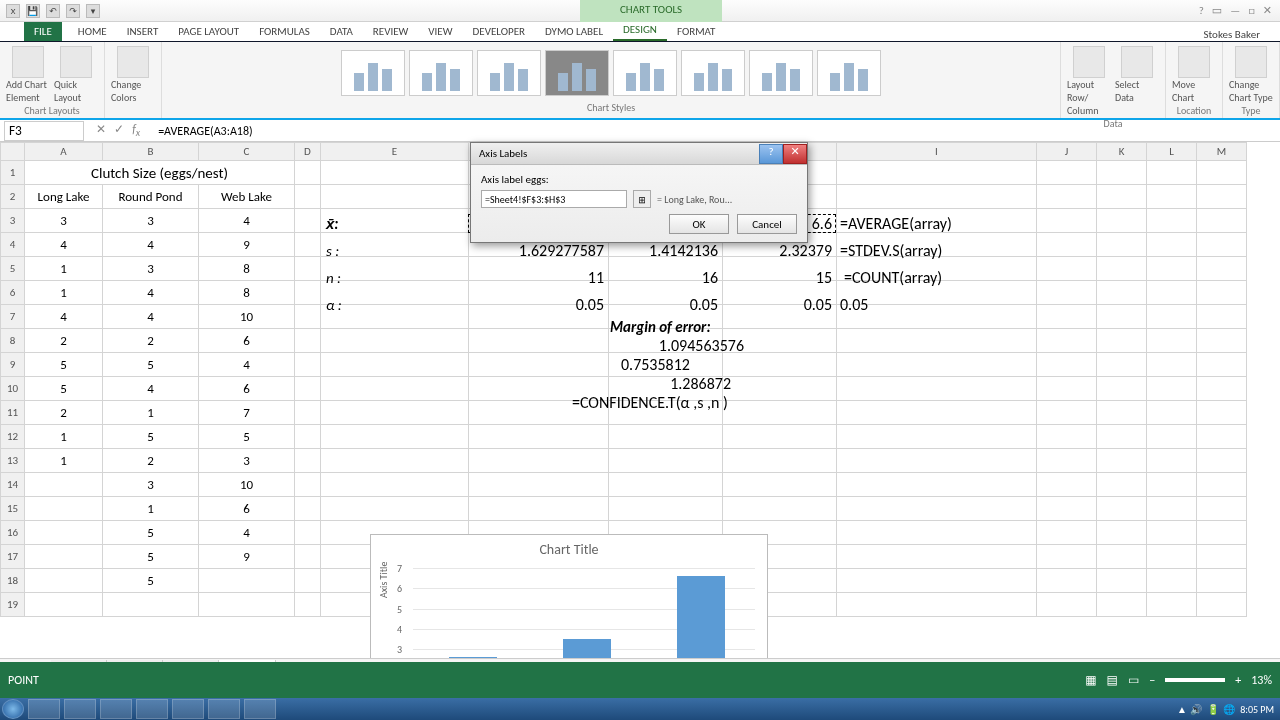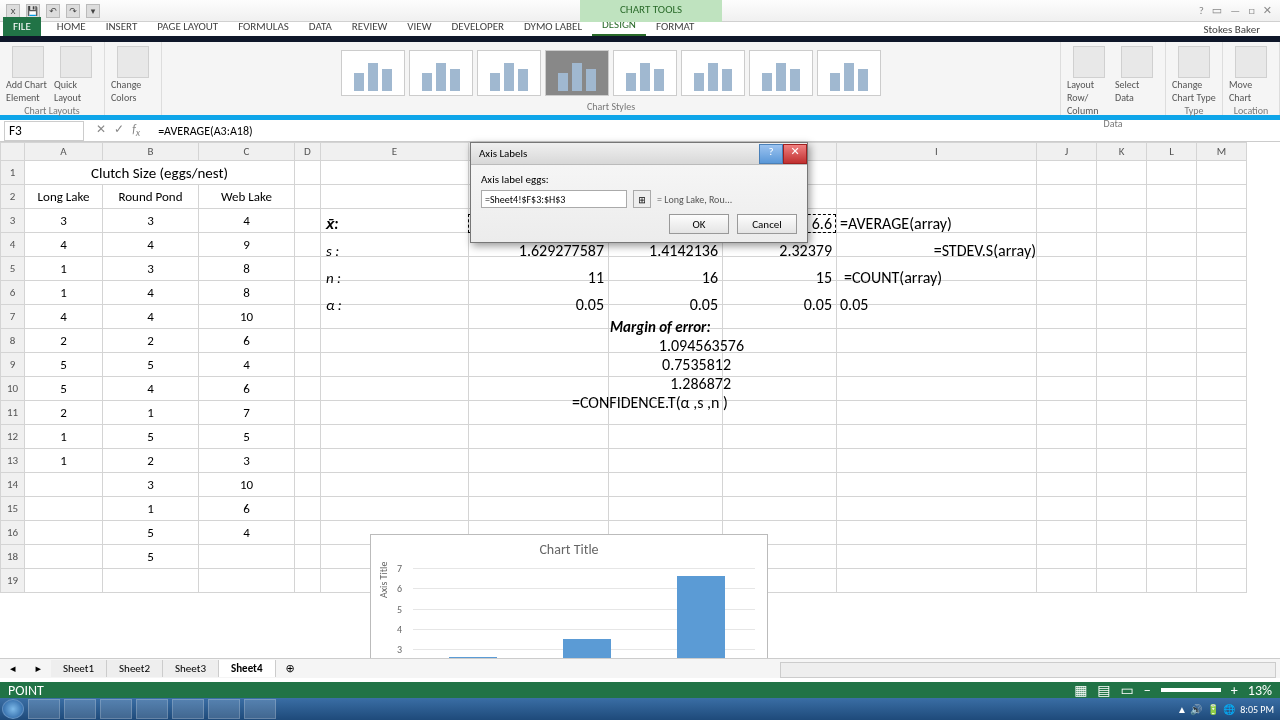--- a/index.html
+++ b/index.html
@@ -3,26 +3,26 @@
 <meta charset="utf-8">
 <style>
 * { margin: 0; padding: 0; box-sizing: border-box; font-family: "Segoe UI", Calibri, sans-serif; }
 body { width: 1280px; height: 720px; overflow: hidden; background: #fff; position: relative; }
 .titlebar { height: 22px; background: linear-gradient(#fdfdfd,#f0f0f0); border-bottom: 1px solid #d0d0d0; display: flex; align-items: center; font-size: 11px; color: #444; }
 .qat { display: flex; gap: 6px; padding-left: 6px; align-items: center; }
 .qat-icon { width: 14px; height: 14px; background: #ddd; border: 1px solid #bbb; font-size: 9px; text-align: center; line-height: 12px; }
 .titlebar-center { flex: 1; text-align: center; color: #777; font-size: 12px; }
 .chart-tools { position: absolute; left: 580px; top: 0; height: 22px; background: #bfe3bf; padding: 3px 40px; font-size: 11px; color: #2a6b2a; }
 .winbtns { display: flex; gap: 8px; padding-right: 8px; color: #888; }
-.ribbon-tabs { height: 20px; background: #fff; display: flex; align-items: flex-end; font-size: 11px; padding-left: 3px; border-bottom: 6px solid #0f172a; }
+.ribbon-tabs { height: 20px; background: #fff; display: flex; align-items: flex-end; font-size: 11px; padding-left: 24px; border-bottom: 1px solid #0f172a; }
 .file-tab { background: #217346; color: #fff; padding: 3px 10px; margin-right: 6px; }
 .tab { padding: 3px 10px; color: #444; text-transform: uppercase; }
 .tab.active { color: #2a6b2a; border-bottom: 2px solid #2a6b2a; }
 .account-name { margin-left: auto; padding-right: 20px; color: #444; }
-.ribbon { height: 78px; background: #f5f5f5; border-bottom: 5px solid #0ea5e9; display: flex; align-items: center; font-size: 10px; color: #555; }
+.ribbon { height: 78px; background: #f5f5f5; border-bottom: 2px solid #0ea5e9; display: flex; align-items: center; font-size: 10px; color: #555; }
 .rgroup { display: flex; flex-direction: column; align-items: center; border-right: 1px solid #ddd; padding: 4px 6px; height: 100%; justify-content: space-between; }
 .rgroup-row { display: flex; gap: 4px; }
 .rbtn { display: flex; flex-direction: column; align-items: center; width: 44px; }
 .ricon { width: 32px; height: 32px; background: #e8e8e8; border: 1px solid #d0d0d0; }
 .style-gallery { display: flex; gap: 4px; padding: 4px; }
 .style-thumb { width: 64px; height: 46px; background: #fff; border: 1px solid #ccc; position: relative; }
 .style-thumb .b1,.style-thumb .b2,.style-thumb .b3{position:absolute;bottom:4px;width:10px;background:#a0b8d0;}
 .style-thumb .b1{left:12px;height:18px}.style-thumb .b2{left:26px;height:28px}.style-thumb .b3{left:40px;height:22px}
 .style-thumb.dark{background:#888}
 .rgroup-label { font-size: 10px; color: #777; }
@@ -44,21 +44,21 @@
 .chart-title { text-align: center; font-size: 14px; color: #666; padding-top: 6px; }
 .chart-area { position: relative; width: 100%; height: 180px; }
 .yaxis-title { position: absolute; left: 6px; top: 40px; transform: rotate(-90deg); transform-origin: left top; font-size: 10px; color: #666; }
 .plot { position: absolute; left: 42px; top: 10px; right: 12px; bottom: 28px; }
 .gridline { position: absolute; left: 0; right: 0; border-top: 1px solid #e6e6e6; }
 .ytick { position: absolute; left: -16px; font-size: 10px; color: #666; transform: translateY(-50%); }
 .bar { position: absolute; bottom: 0; width: 48px; background: #5b9bd5; }
 .sheettabs { position: absolute; bottom: 42px; left: 0; right: 0; height: 20px; background: #f5f5f5; display: flex; align-items: center; font-size: 11px; border-top: 1px solid #ccc; }
 .stab { padding: 2px 12px; border-right: 1px solid #ccc; background: #eee; }
 .stab.active { background: #fff; font-weight: bold; }
-.statusbar { position: absolute; bottom: 22px; left: 0; right: 0; height: 16px; background: #217346; color: #fff; font-size: 14px; display: flex; align-items: center; padding: 0 8px; justify-content: space-between; }
+.statusbar { position: absolute; bottom: 22px; left: 0; right: 0; height: 36px; background: #217346; color: #fff; font-size: 12px; display: flex; align-items: center; padding: 0 8px; justify-content: space-between; }
 .taskbar { position: absolute; bottom: 0; left: 0; right: 0; height: 22px; background: linear-gradient(#3a6ea5,#1e4a7a); display: flex; align-items: center; }
 .tb-icon { width: 32px; height: 20px; margin: 0 2px; background: rgba(255,255,255,0.15); border: 1px solid rgba(255,255,255,0.2); }
 .dialog { position: absolute; left: 470px; top: 142px; width: 338px; background: linear-gradient(#f8f8f8,#ececec); border: 1px solid #777; box-shadow: 2px 3px 8px rgba(0,0,0,0.4); }
 .dlg-title { height: 22px; background: linear-gradient(#f0f0f0,#d8d8d8); display: flex; align-items: center; font-size: 11px; padding-left: 8px; border-bottom: 1px solid #bbb; }
 .dlg-title-btns { margin-left: auto; display: flex; }
 .dlg-help { width: 24px; height: 20px; background: linear-gradient(#9cc3f0,#5a98d8); border: 1px solid #4a80b8; text-align: center; color: #fff; font-size: 11px; }
 .dlg-close { width: 24px; height: 20px; background: linear-gradient(#f08080,#c03030); border: 1px solid #a02020; text-align: center; color: #fff; font-size: 11px; }
 .dlg-body { padding: 8px 10px; font-size: 11px; }
 .dlg-row { display: flex; align-items: center; gap: 6px; margin: 4px 0; }
 .dlg-input { flex: 0 0 146px; height: 18px; border: 1px solid #aaa; padding: 0 3px; font-size: 10px; background: #fff; }
@@ -181,30 +181,30 @@
       <div class="rbtn">
           <div class="ricon"></div>
           <span>Select Data</span>
         </div>
     </div>
     <span class="rgroup-label">Data</span>
   </div>
   <div class="rgroup">
     <div class="rbtn">
         <div class="ricon"></div>
+        <span>Move Chart</span>
+      </div>
+    <span class="rgroup-label">Location</span>
+  </div>
+  <div class="rgroup">
+    <div class="rbtn">
+        <div class="ricon"></div>
         <span>Change Chart Type</span>
       </div>
     <span class="rgroup-label">Type</span>
-  </div>
-  <div class="rgroup">
-    <div class="rbtn">
-        <div class="ricon"></div>
-        <span>Move Chart</span>
-      </div>
-    <span class="rgroup-label">Location</span>
   </div>
 </div>
 
 <div class="formula-bar">
   <input class="namebox" value="F3" style="">
   <div class="fb-btns">
     <span>✕</span>
     <span>✓</span>
     <span><i>f<sub>x</sub></i></span>
   </div>
@@ -496,20 +496,36 @@
           <td></td>
           <td></td>
           <td></td>
           <td></td>
           <td></td>
           <td></td>
           <td></td>
           <td></td>
         </tr>
         <tr>
+          <td class="rowhead">17</td>
+  <td></td>
+  <td>5</td>
+  <td>9</td>
+  <td></td>
+          <td></td>
+          <td></td>
+          <td></td>
+          <td></td>
+          <td></td>
+          <td></td>
+          <td></td>
+          <td></td>
+          <td></td>
+        </tr>
+        <tr>
           <td class="rowhead">18</td>
   <td></td>
   <td>5</td>
   <td></td>
   <td></td>
           <td></td>
           <td></td>
           <td></td>
           <td></td>
           <td></td>
@@ -543,40 +559,40 @@
     <div class="dashed-sel" style="width:140px;text-align:right;padding-right:4px;">2.636363636</div>
     <div class="dashed-sel" style="width:114px;text-align:right;padding-right:4px;">3.5</div>
     <div class="dashed-sel" style="width:114px;text-align:right;padding-right:4px;">6.6</div>
     <div style="width:200px;text-align:left;padding-left:4px;">=AVERAGE(array)</div>
   </div>
   <div style="height:27px; display:flex; align-items:center;">
     <div style="width:148px;" class="statlabel"><span>s :</span></div>
     <div style="width:140px;text-align:right;padding-right:4px;">1.629277587</div>
     <div style="width:114px;text-align:right;padding-right:4px;">1.4142136</div>
     <div style="width:114px;text-align:right;padding-right:4px;">2.32379</div>
-    <div style="width:200px;text-align:right;padding-left:4px;">=STDEV.S(array)</div>
+    <div style="width:200px;text-align:left;padding-left:4px;">=STDEV.S(array)</div>
   </div>
   <div style="height:27px; display:flex; align-items:center;">
     <div style="width:148px;" class="statlabel"><span>n :</span></div>
     <div style="width:140px;text-align:right;padding-right:4px;">11</div>
     <div style="width:114px;text-align:right;padding-right:4px;">16</div>
     <div style="width:114px;text-align:right;padding-right:4px;">15</div>
     <div style="width:200px;text-align:left;padding-left:8px;">=COUNT(array)</div>
   </div>
   <div style="height:27px; display:flex; align-items:center;">
     <div style="width:148px;" class="statlabel"><span>α :</span></div>
     <div style="width:140px;text-align:right;padding-right:4px;">0.05</div>
     <div style="width:114px;text-align:right;padding-right:4px;">0.05</div>
     <div style="width:114px;text-align:right;padding-right:4px;">0.05</div>
     <div style="width:200px;text-align:left;padding-left:4px;">0.05</div>
   </div>
   <div style="height:27px; display:flex; align-items:center; font-weight:bold;flex-direction:column;">
     <div style="width:148px;" class="statlabel"><span>Margin of error:</span></div>
     <div style="width:140px;text-align:right;padding-right:4px;font-weight:normal;">1.094563576</div>
-    <div style="width:114px;text-align:right;padding-right:4px;font-weight:normal;">0.7535812</div>
+    <div style="width:114px;padding-right:4px;font-weight:normal;">0.7535812</div>
     <div style="width:114px;text-align:right;padding-right:4px;font-weight:normal;">1.286872</div>
     <div style="width:220px;text-align:left;padding-left:4px;font-weight:normal;">=CONFIDENCE.T(α ,s ,n )</div>
   </div>
 </div>
 
 <div class="chart-embed">
   <div class="chart-title">Chart Title</div>
   <div class="chart-area">
     <div class="yaxis-title">Axis Title</div>
     <div class="plot" id="plot">

